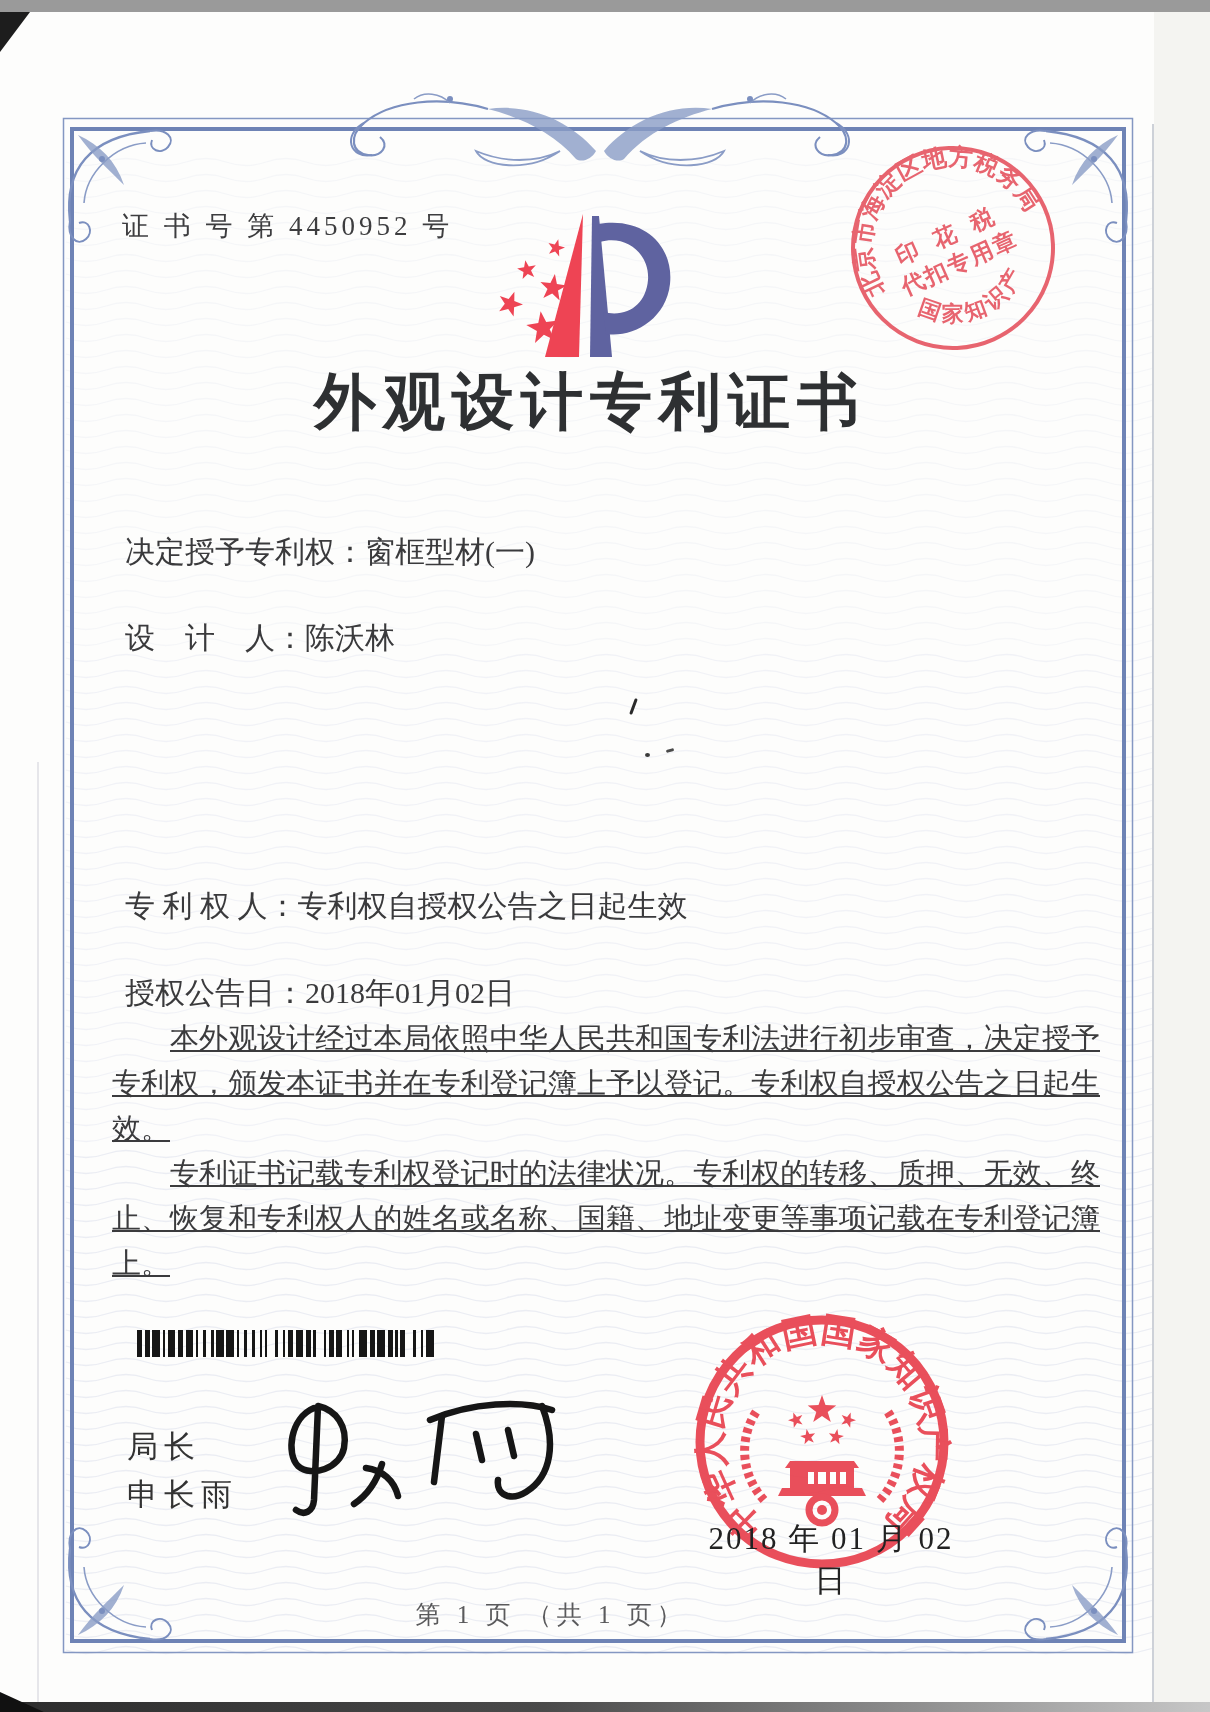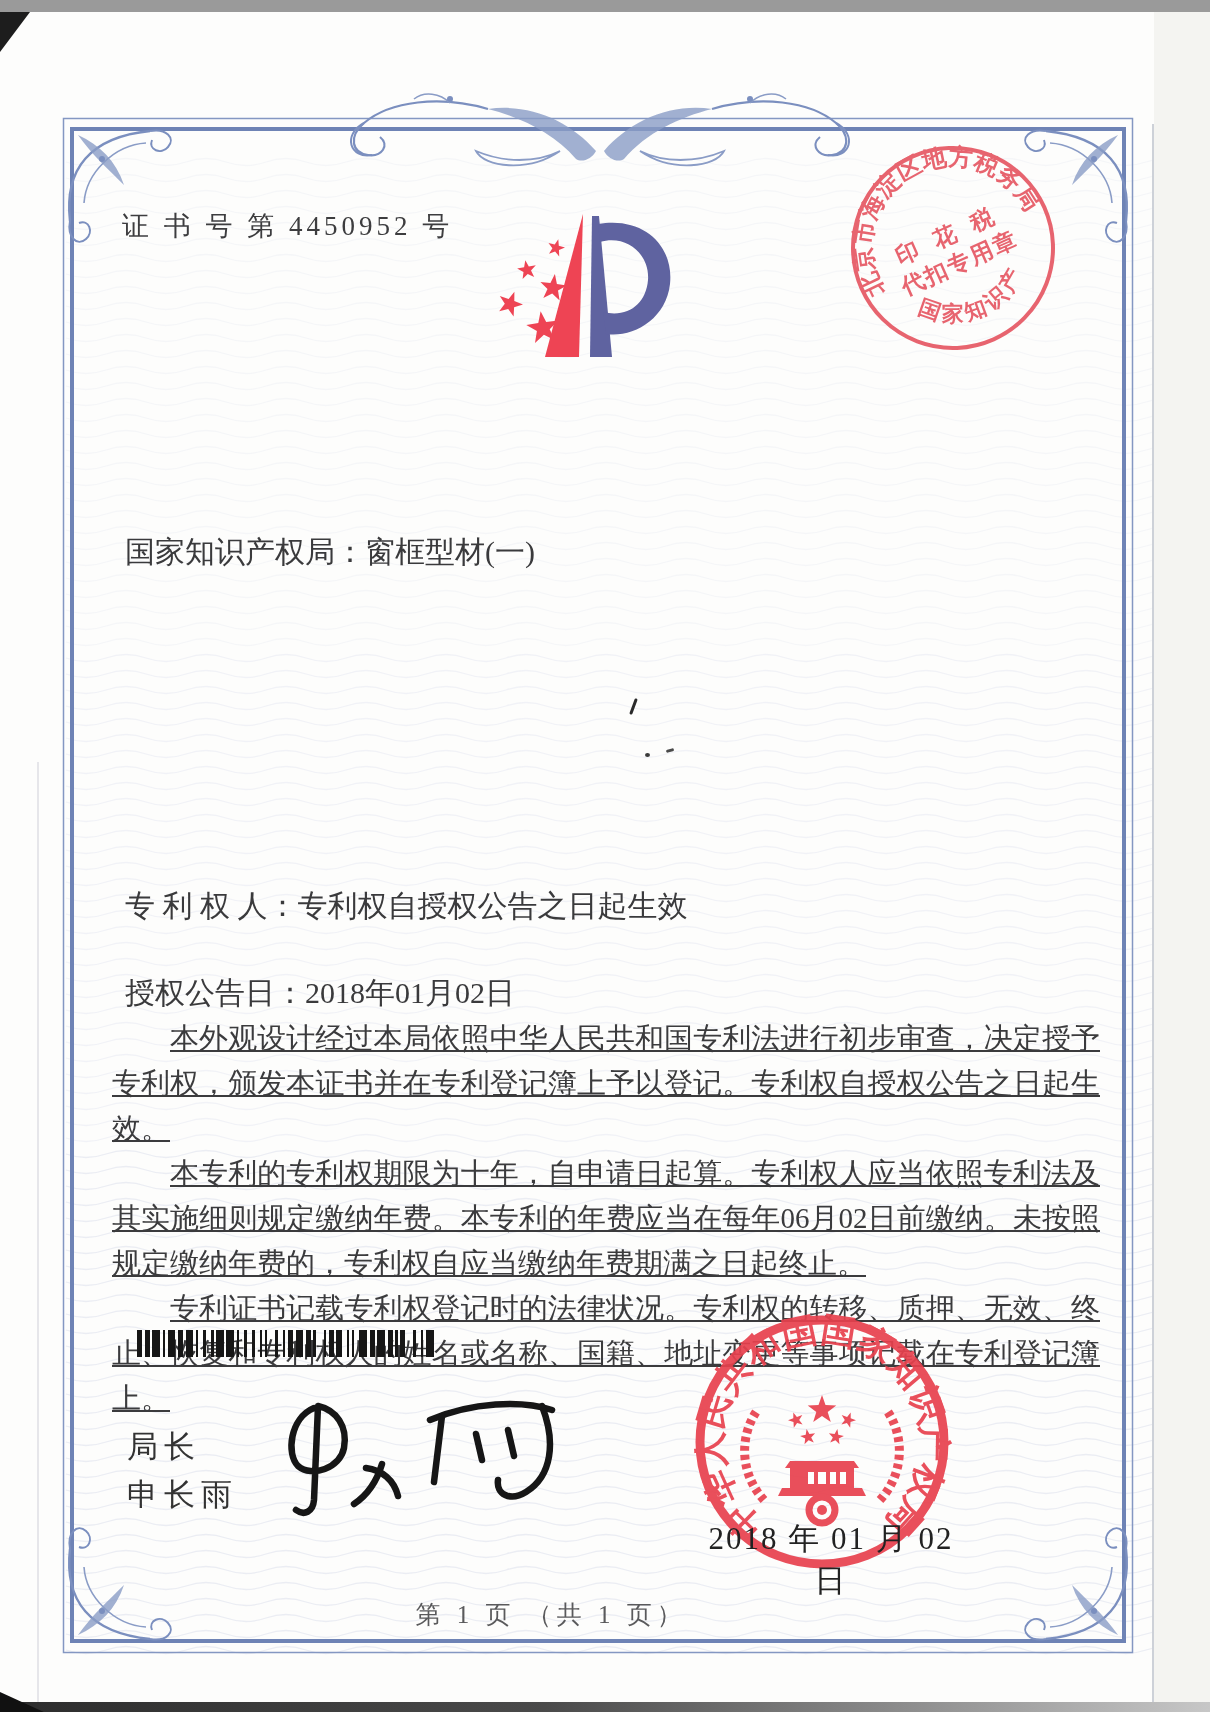--- a/index.html
+++ b/index.html
@@ -199,34 +199,37 @@
     <text font-size="24" fill="#e5505c" font-weight="bold">
       <textPath href="#stampTopArc" startOffset="4" textLength="268" lengthAdjust="spacing">北京市海淀区地方税务局</textPath>
     </text>
     <text x="108" y="102" font-size="23" fill="#e5505c" text-anchor="middle" letter-spacing="6" font-weight="bold">印 花 税</text>
     <text x="108" y="132" font-size="23" fill="#e5505c" text-anchor="middle" letter-spacing="2" font-weight="bold">代扣专用章</text>
     <text font-size="22" fill="#e5505c" font-weight="bold">
       <textPath href="#stampBottomArc" startOffset="2" textLength="176" lengthAdjust="spacing">国家知识产权局</textPath>
     </text>
   </svg>
 
+  <div class="abs title">外观设计专利证书</div>
 
   <div class="abs fieldrow f0">
-    <span>国家知识产权局：</span><span>窗框型材(一)</span>
+    <span>决定授予专利权：</span><span>窗框型材(一)</span>
+  </div>
+  <div class="abs fieldrow f1">
+    <span>设　计　人：</span><span>陈沃林</span>
   </div>
   <div class="abs fieldrow f4">
     <span>专 利 权 人：</span><span>专利权自授权公告之日起生效</span>
   </div>
   <div class="abs fieldrow f5">
     <span>授权公告日：</span><span>2018年01月02日</span>
   </div>
 
   <div class="abs bodytext">
     <p>本外观设计经过本局依照中华人民共和国专利法进行初步审查，决定授予专利权，颁发本证书并在专利登记簿上予以登记。专利权自授权公告之日起生效。</p>
-    <p>本专利的专利权期限为十年，自申请日起算。专利权人应当依照专利法及其实施细则规定缴纳年费。本专利的年费应当在每年06月02日前缴纳。未按照规定缴纳年费的，专利权自应当缴纳年费期满之日起终止。</p>
     <p>专利证书记载专利权登记时的法律状况。专利权的转移、质押、无效、终止、恢复和专利权人的姓名或名称、国籍、地址变更等事项记载在专利登记簿上。</p>
   </div>
 
   <div class="abs smudge1"></div>
   <div class="abs smudge2"></div>
   <div class="abs smudge3"></div>
 
   <div class="abs barcode">
       <div class="b" style="width:5.13px"></div>
       <div class="s" style="width:2.56px"></div>

